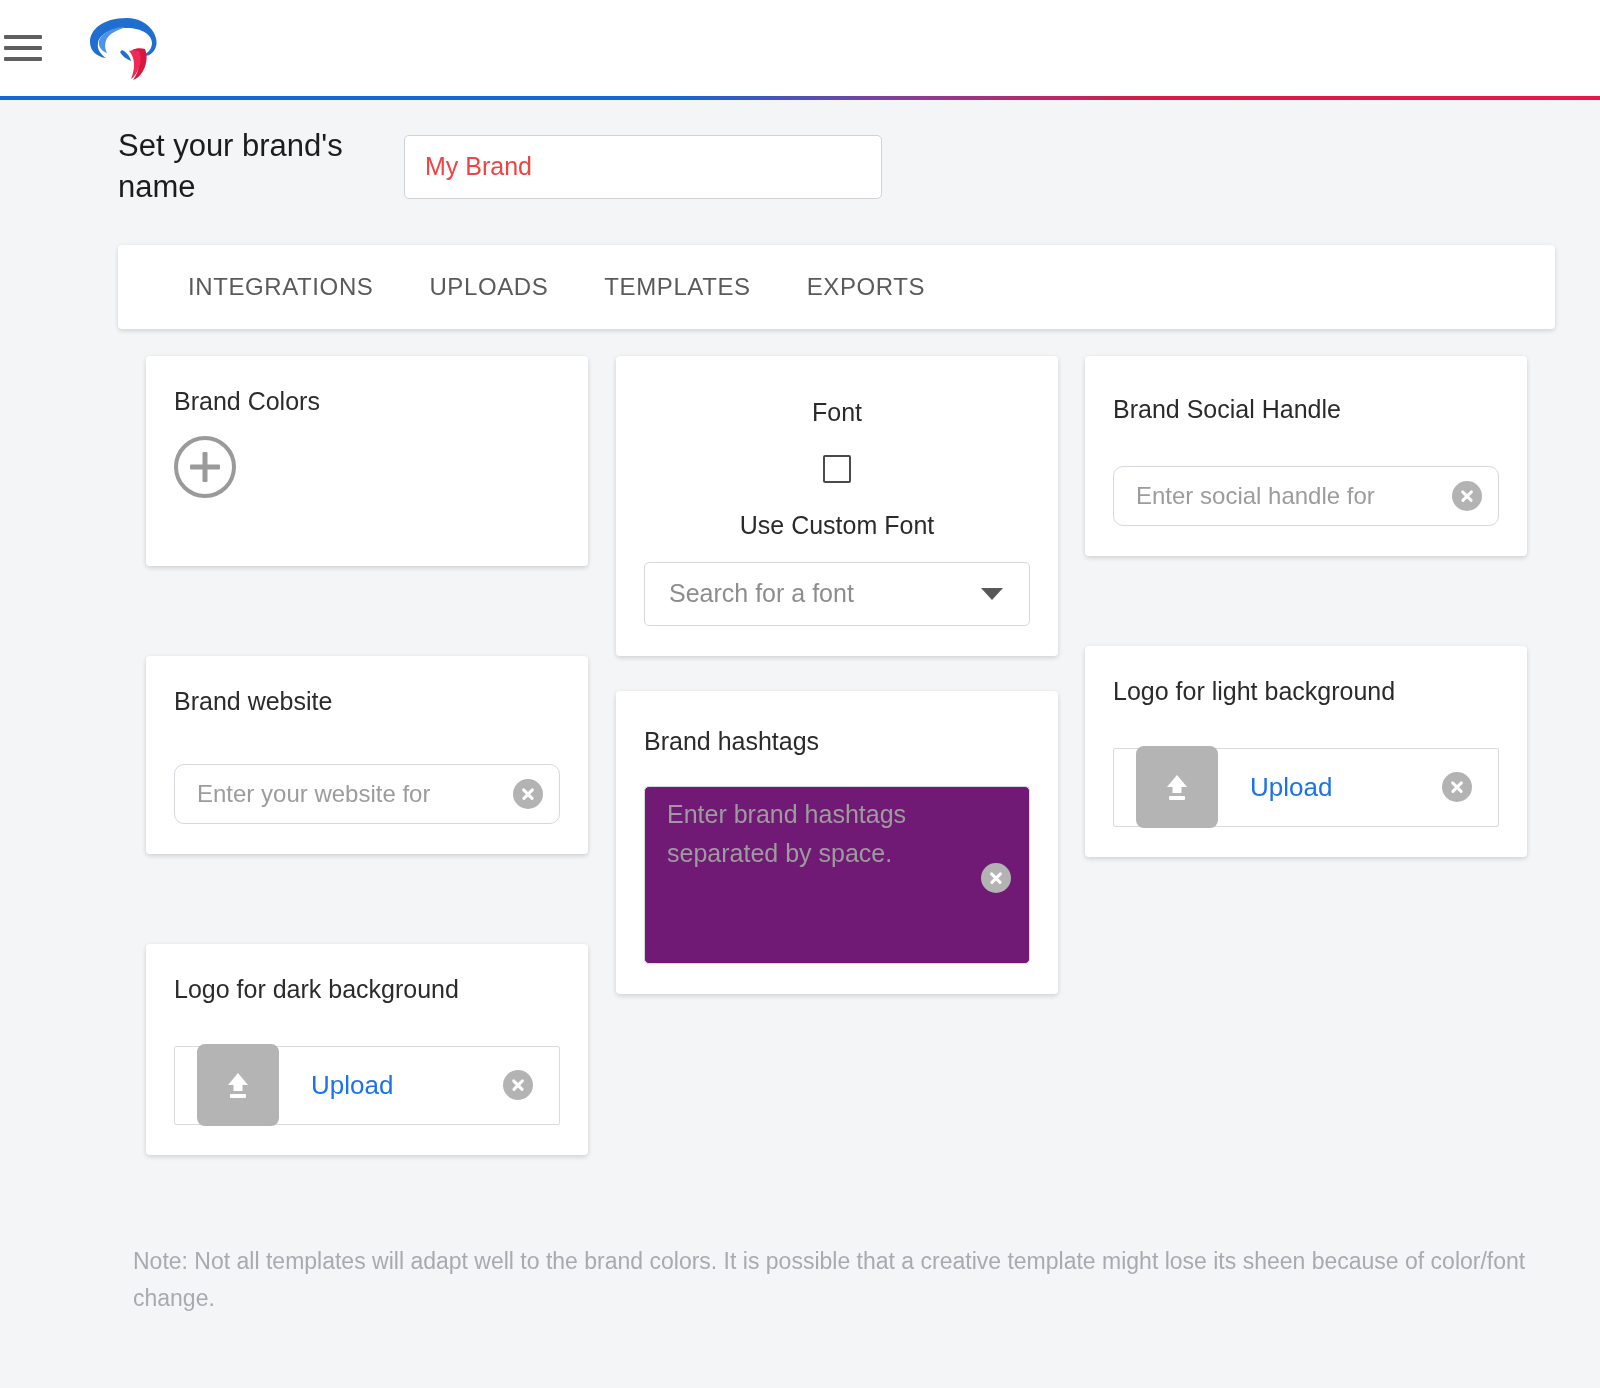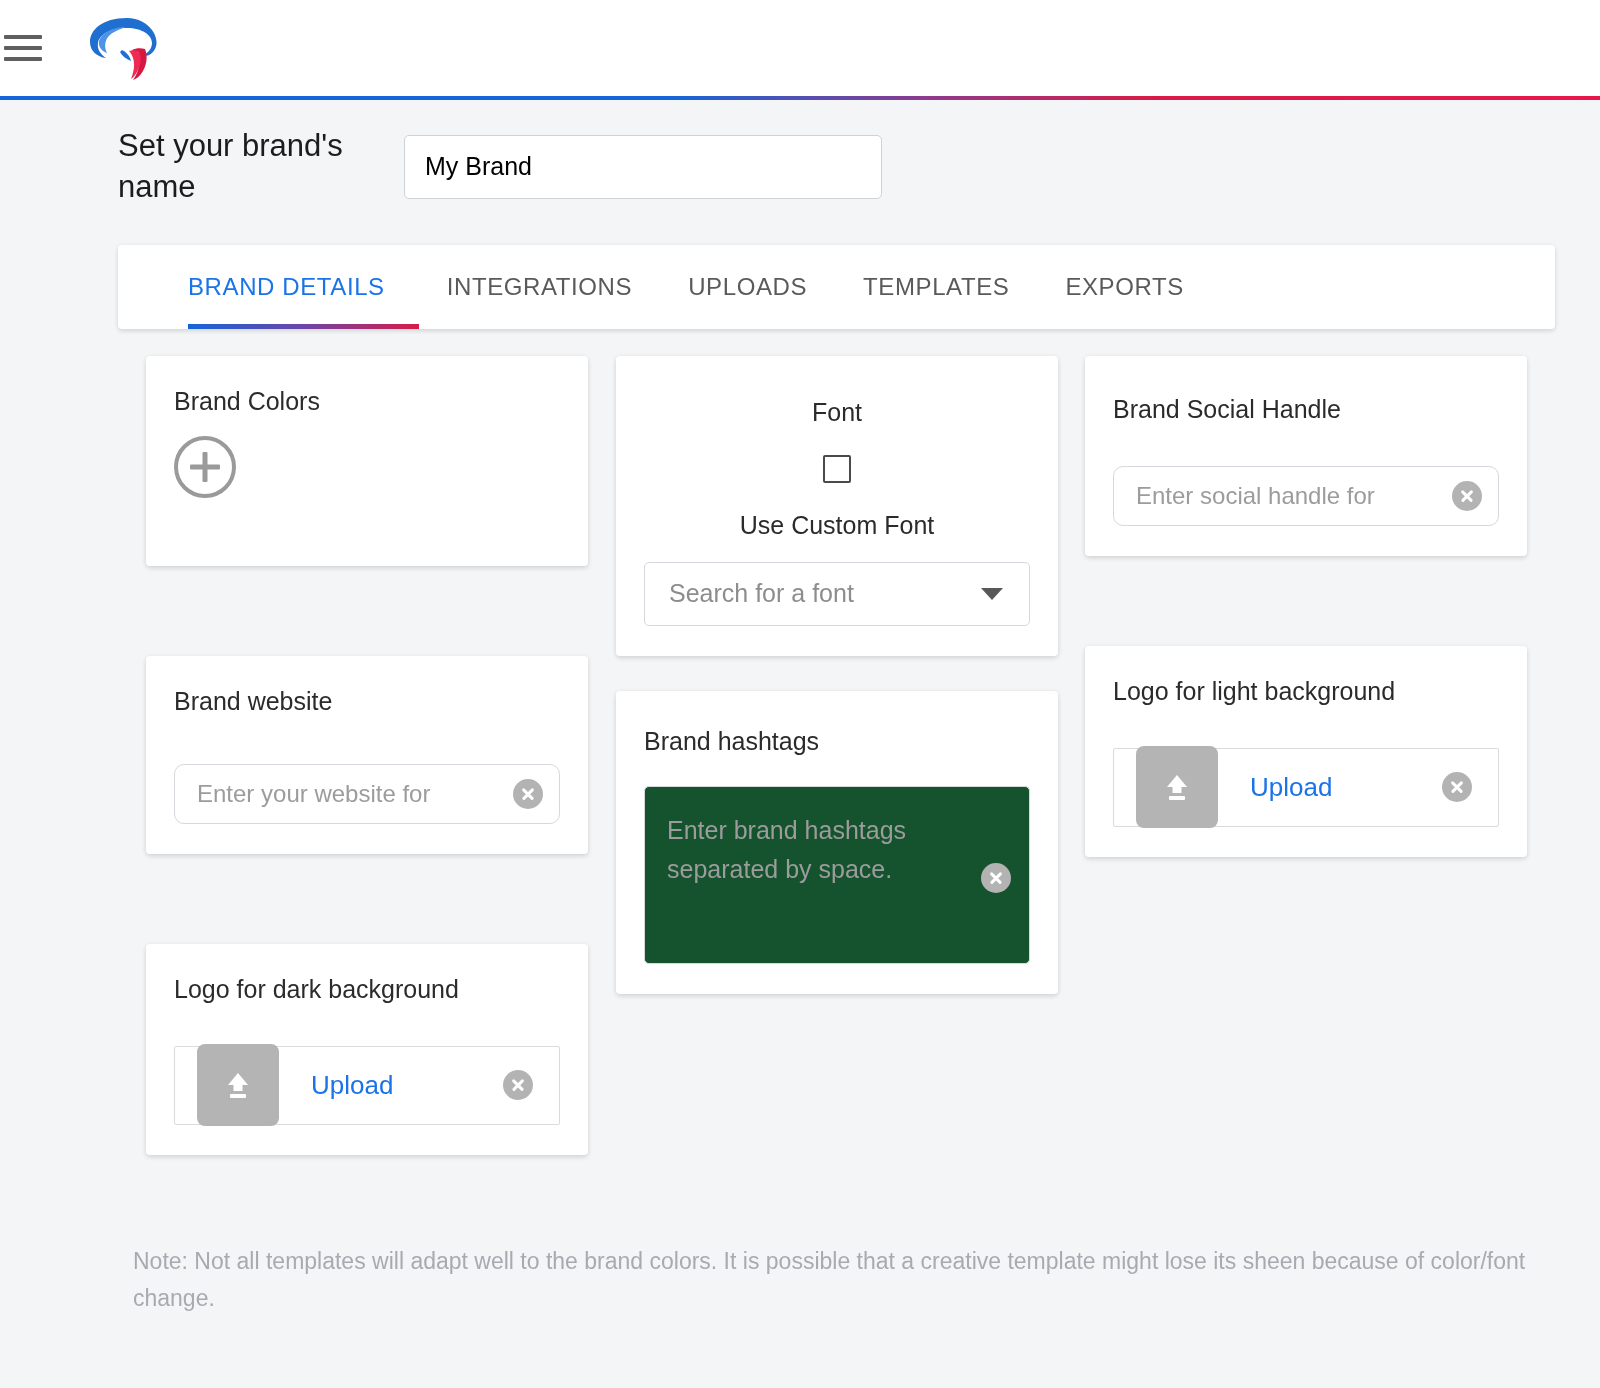--- a/index.html
+++ b/index.html
@@ -64,21 +64,21 @@
     font-weight: 400;
   }
   .brandname-input {
     margin-left: 4px;
     width: 478px;
     height: 64px;
     border: 1px solid #cfd3d7;
     border-radius: 5px;
     background: #fff;
     font-size: 25px;
-    color: #000000;
+    color: #ef4444;
     padding: 0 20px;
     font-family: "Liberation Sans", sans-serif;
   }
   .brandname-input::placeholder { color: #9aa0a6; }
 
   
   .tabs-card {
     margin: 37px 45px 0 118px;
     background: #fff;
     border-radius: 4px;
@@ -245,22 +245,22 @@
     margin-right: 26px;
   }
 
   
   .textarea-field {
     position: relative;
     margin-top: 30px;
     border: 1px solid #d5d8dc;
     border-radius: 5px;
     height: 178px;
-    padding: 24px 22px;
-    background: #14532d;
+    padding: 8px 22px;
+    background: #701a75;
   }
   .textarea-placeholder {
     font-size: 25px;
     color: #9c9c9c;
     line-height: 1.55;
     width: 300px;
   }
   .textarea-field .clear-btn {
     position: absolute;
     right: 18px;
@@ -327,23 +327,20 @@
   </div>
 </div>
 <div class="gradient-rule"></div>
 
 <div class="brandname-row">
   <div class="brandname-label">Set your brand's name</div>
   <input class="brandname-input" type="text" value="My Brand" style="">
 </div>
 
 <div class="tabs-card">
-  <div class="tab active">
-    <span>BRAND DETAILS</span>
-  </div>
   <div class="tab">
     <span>INTEGRATIONS</span>
   </div>
   <div class="tab">
     <span>UPLOADS</span>
   </div>
   <div class="tab">
     <span>TEMPLATES</span>
   </div>
   <div class="tab">

